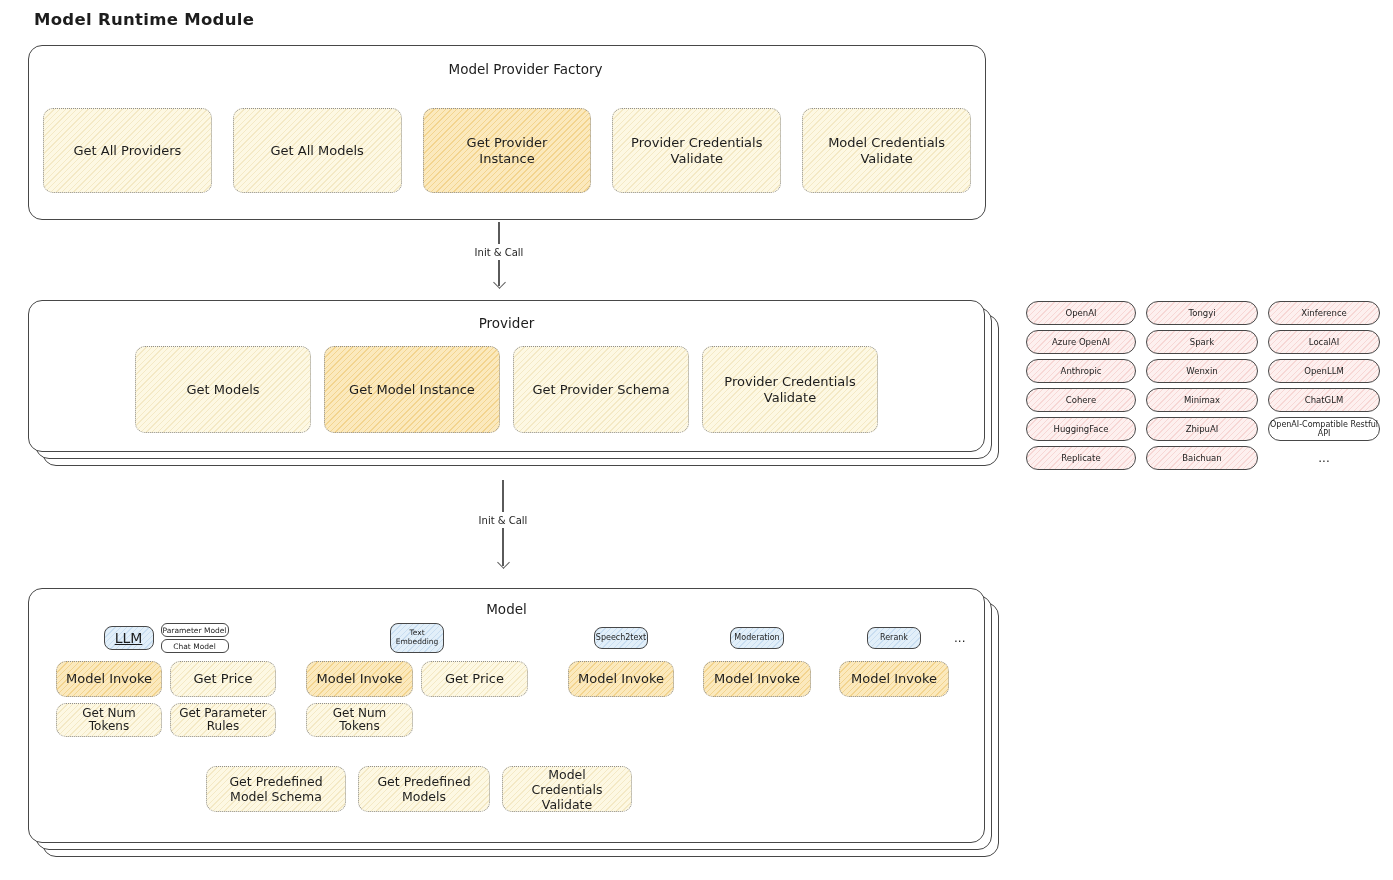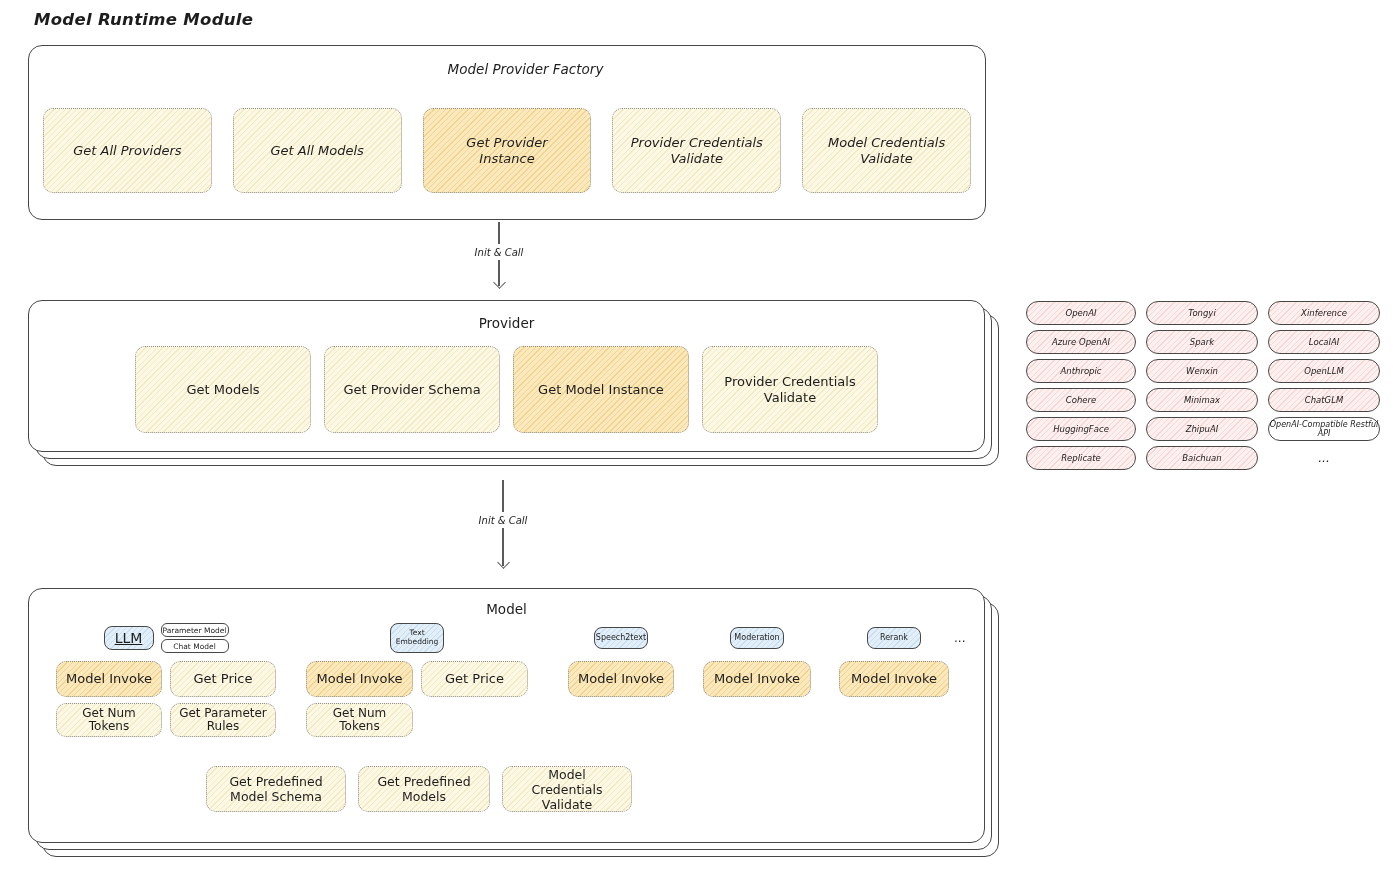--- a/index.html
+++ b/index.html
@@ -1,19 +1,19 @@
 <!DOCTYPE html>
 <html><head>
 <meta charset="utf-8">
 <style>
   * { margin:0; padding:0; box-sizing:border-box; }
   html,body { width:1393px; height:880px; background:#ffffff; overflow:hidden;
               font-family:"DejaVu Sans", sans-serif; color:#1d1d1d; position:relative; }
 
-  .abs { position:absolute;font-style:italic; }
+  .abs { position:absolute; }
 
   .page-title { left:34px; top:10px; font-size:16.5px; font-weight:bold; letter-spacing:.3px; }
 
   
   .node { display:flex; align-items:center; justify-content:center; text-align:center;
           border-radius:10px; line-height:1.2; }
   .dotted { border:1.5px dotted #8f8f8f; }
   .solid  { border:1.3px solid #474747; }
 
   .hatch-yellow { background:repeating-linear-gradient(135deg,#fdf8e3 0 3px,#f4e9c5 3px 4px); }
@@ -114,22 +114,22 @@
   <div class="ahead"></div>
 </div>
 
 <div class="stack provider">
   <div class="layer l2"></div>
   <div class="layer l1"></div>
   <div class="layer front">
     <div class="section-title">Provider</div>
     <div class="provider-row">
       <div class="node dotted hatch-yellow">Get Models</div>
+      <div class="node dotted hatch-orange">Get Model Instance</div>
       <div class="node dotted hatch-yellow">Get Provider Schema</div>
-      <div class="node dotted hatch-orange">Get Model Instance</div>
       <div class="node dotted hatch-yellow">Provider Credentials Validate</div>
     </div>
   </div>
 </div>
 
 <div class="abs pgrid">
   <div class="pchip solid hatch-pink">OpenAI</div>
   <div class="pchip solid hatch-pink">Tongyi</div>
   <div class="pchip solid hatch-pink">Xinference</div>
   <div class="pchip solid hatch-pink">Azure OpenAI</div>

